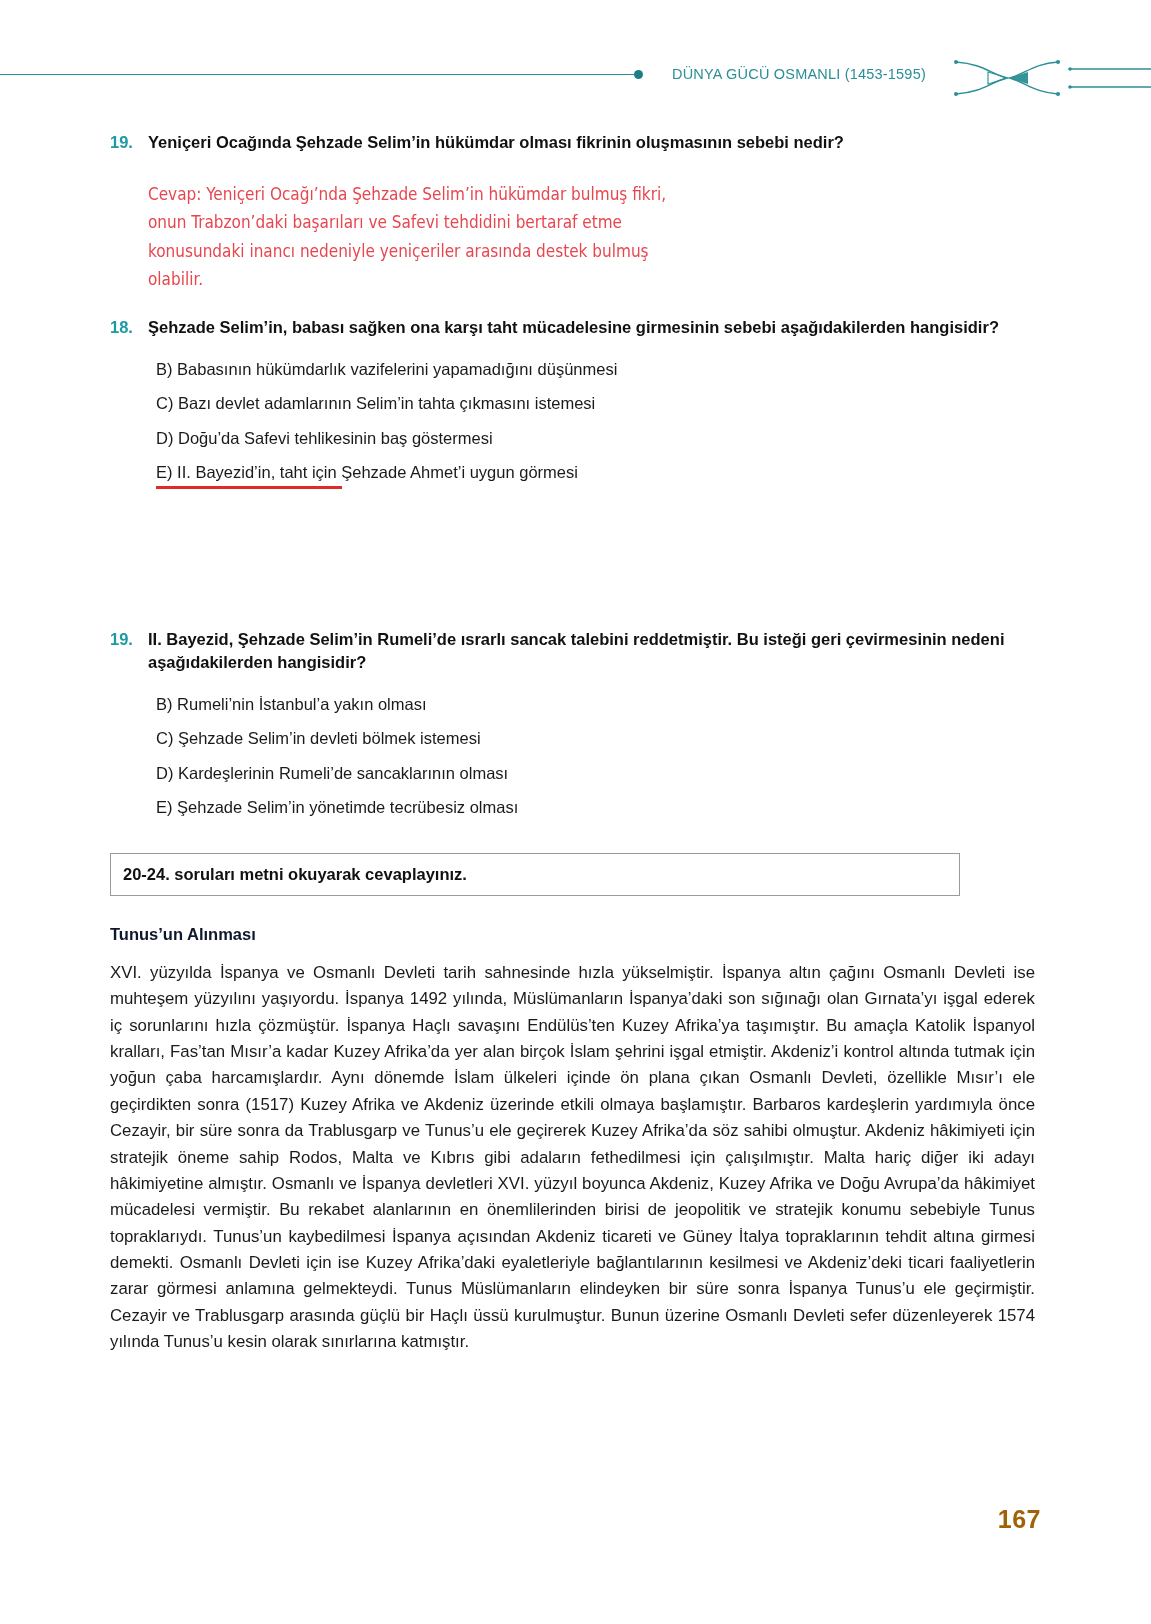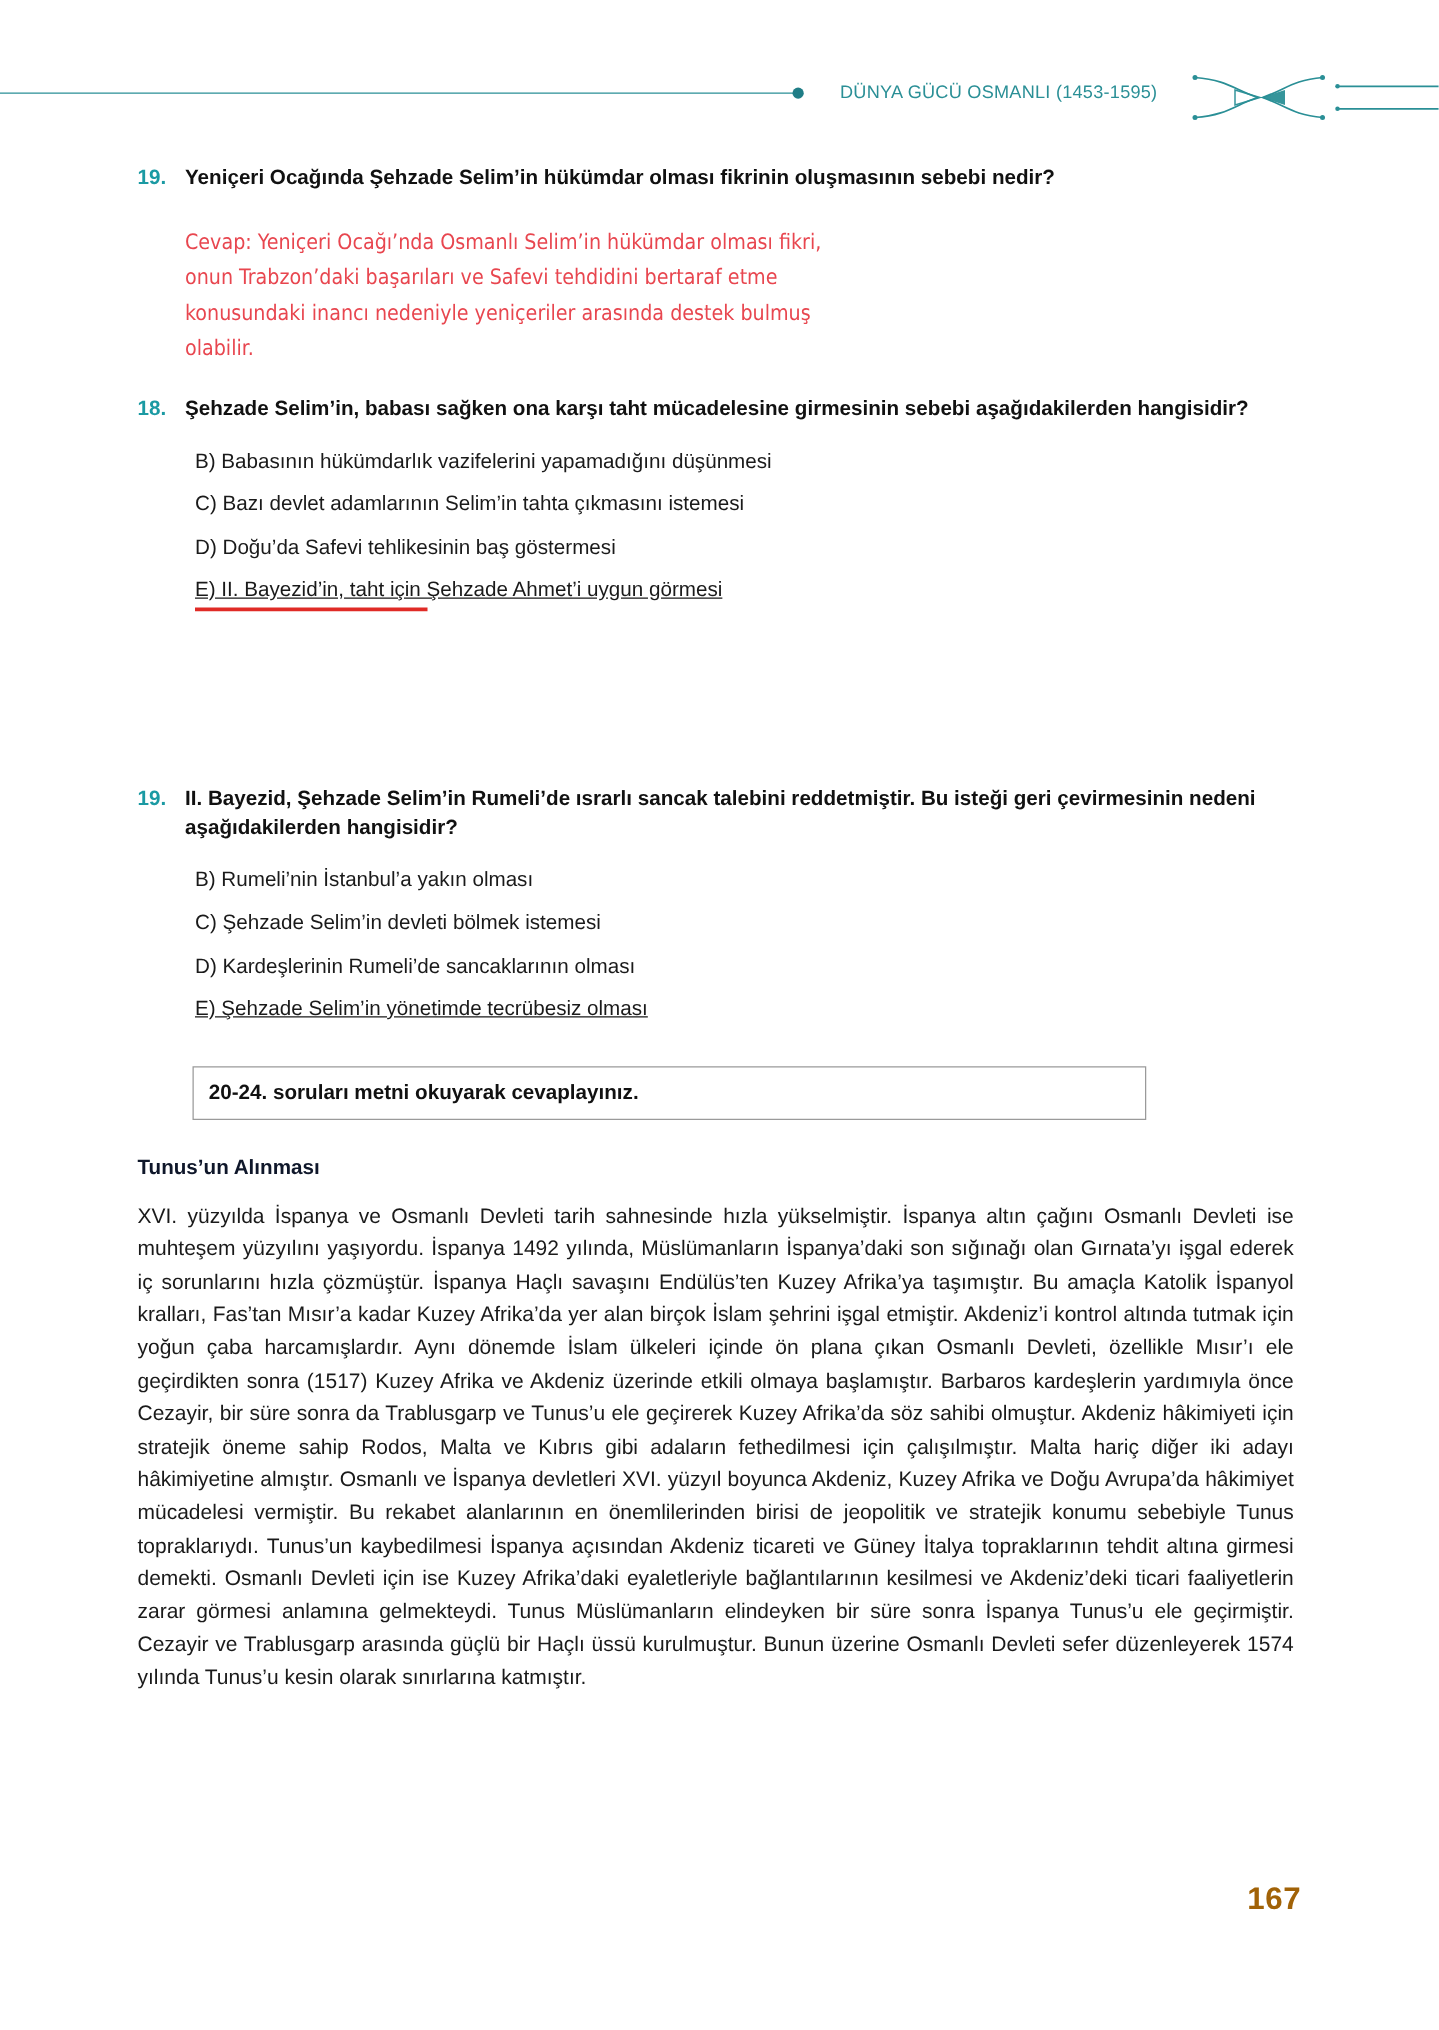--- a/index.html
+++ b/index.html
@@ -101,39 +101,38 @@
   }
   .opt {
     font-size: 16.5px;
     line-height: 1.0;
     color: #1a1a1a;
     margin-bottom: 18px;
     position: relative;
     display: block;
     white-space: nowrap;
   }
-  .opt:last-child { margin-bottom: 0; text-decoration: underline; }
+  .opt:last-child { margin-bottom: 0; }
   .opt .ul-red {
     position: absolute;
     left: 0;
     bottom: -8px;
     height: 3px;
     background: #e02b26;
   }
 
   
   .instr-box {
     position: absolute;
     left: 110px;
     top: 853px;
-    width: 763px;
+    width: 850px;
     height: 43px;
     border: 1px solid #9a9a9a;
     box-sizing: border-box;
-    margin-left: 44px;
   }
   .instr-text {
     position: absolute;
     left: 12px;
     top: 11px;
     font-size: 16.5px;
     font-weight: bold;
     color: #111111;
     white-space: nowrap;
   }
@@ -203,21 +202,21 @@
     </svg>
   </div>
 </div>
 
 <div class="q-block" style="top:131px;">
   <div class="q-head">
     <div class="q-num">19.</div>
     <div class="q-text">Yeniçeri Ocağında Şehzade Selim’in hükümdar olması fikrinin oluşmasının sebebi nedir?</div>
   </div>
   <div class="answer-hand">
-    <div>Cevap: Yeniçeri Ocağı’nda Osmanlı Selim’in hükümdar olması fikri,</div>
+    <div>Cevap: Yeniçeri Ocağı’nda Şehzade Selim’in hükümdar bulmuş fikri,</div>
     <div>onun Trabzon’daki başarıları ve Safevi tehdidini bertaraf etme</div>
     <div>konusundaki inancı nedeniyle yeniçeriler arasında destek bulmuş</div>
     <div>olabilir.</div>
   </div>
 </div>
 
 <div class="q-block" style="top:316px;">
   <div class="q-head">
     <div class="q-num">18.</div>
     <div class="q-text">Şehzade Selim’in, babası sağken ona karşı taht mücadelesine girmesinin sebebi aşağıdakilerden hangisidir?</div>

